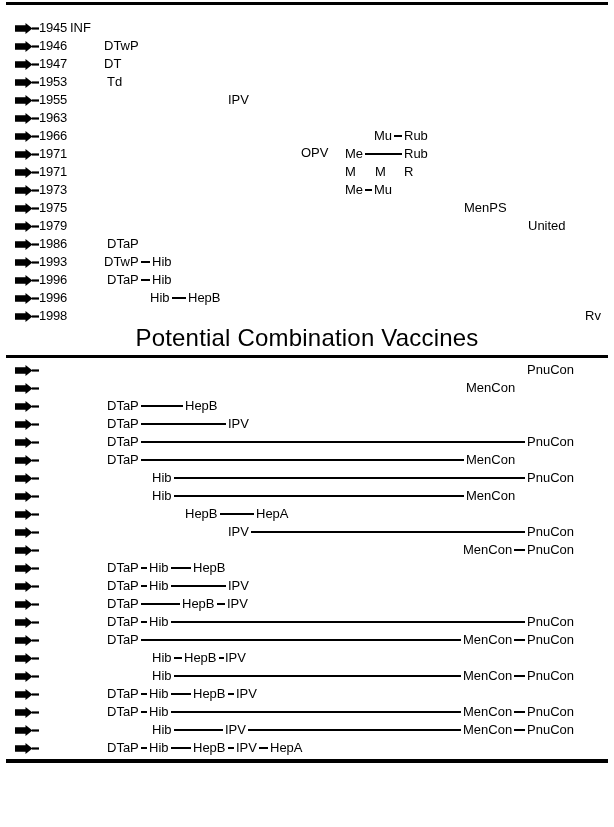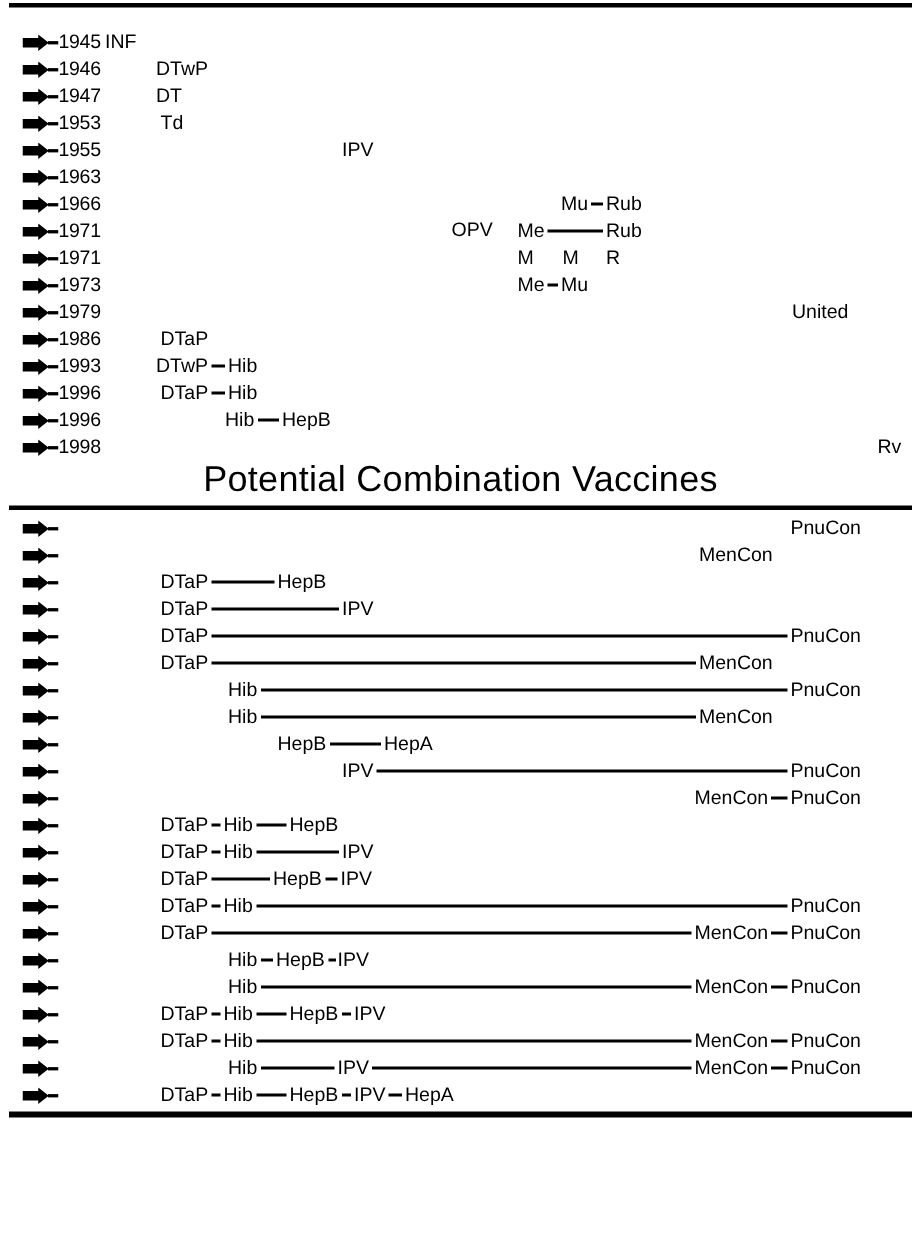--- a/index.html
+++ b/index.html
@@ -137,20 +137,28 @@
         <span class="year">1973</span>
         <span class="lbl" style="left: 345px;">Me</span>
         <span class="lbl" style="left: 374px;">Mu</span>
         <div class="link-line" style="left: 365px; width: 7px;"></div>
       </div>
       <div class="row">
         <svg class="marker" width="24" height="11" viewBox="0 0 24 11" aria-hidden="true">
           <polygon points="0,2.3 10.5,2.3 10.5,0 17.5,5.5 10.5,11 10.5,8.7 0,8.7"></polygon>
           <rect x="17" y="4.4" width="7" height="2.2"></rect>
         </svg>
+        <span class="year">1975</span>
+        <span class="lbl" style="left: 464px;">MenPS</span>
+      </div>
+      <div class="row">
+        <svg class="marker" width="24" height="11" viewBox="0 0 24 11" aria-hidden="true">
+          <polygon points="0,2.3 10.5,2.3 10.5,0 17.5,5.5 10.5,11 10.5,8.7 0,8.7"></polygon>
+          <rect x="17" y="4.4" width="7" height="2.2"></rect>
+        </svg>
         <span class="year">1979</span>
         <span class="lbl" style="left: 528px;">United</span>
       </div>
       <div class="row">
         <svg class="marker" width="24" height="11" viewBox="0 0 24 11" aria-hidden="true">
           <polygon points="0,2.3 10.5,2.3 10.5,0 17.5,5.5 10.5,11 10.5,8.7 0,8.7"></polygon>
           <rect x="17" y="4.4" width="7" height="2.2"></rect>
         </svg>
         <span class="year">1986</span>
         <span class="lbl" style="left: 107px;">DTaP</span>

